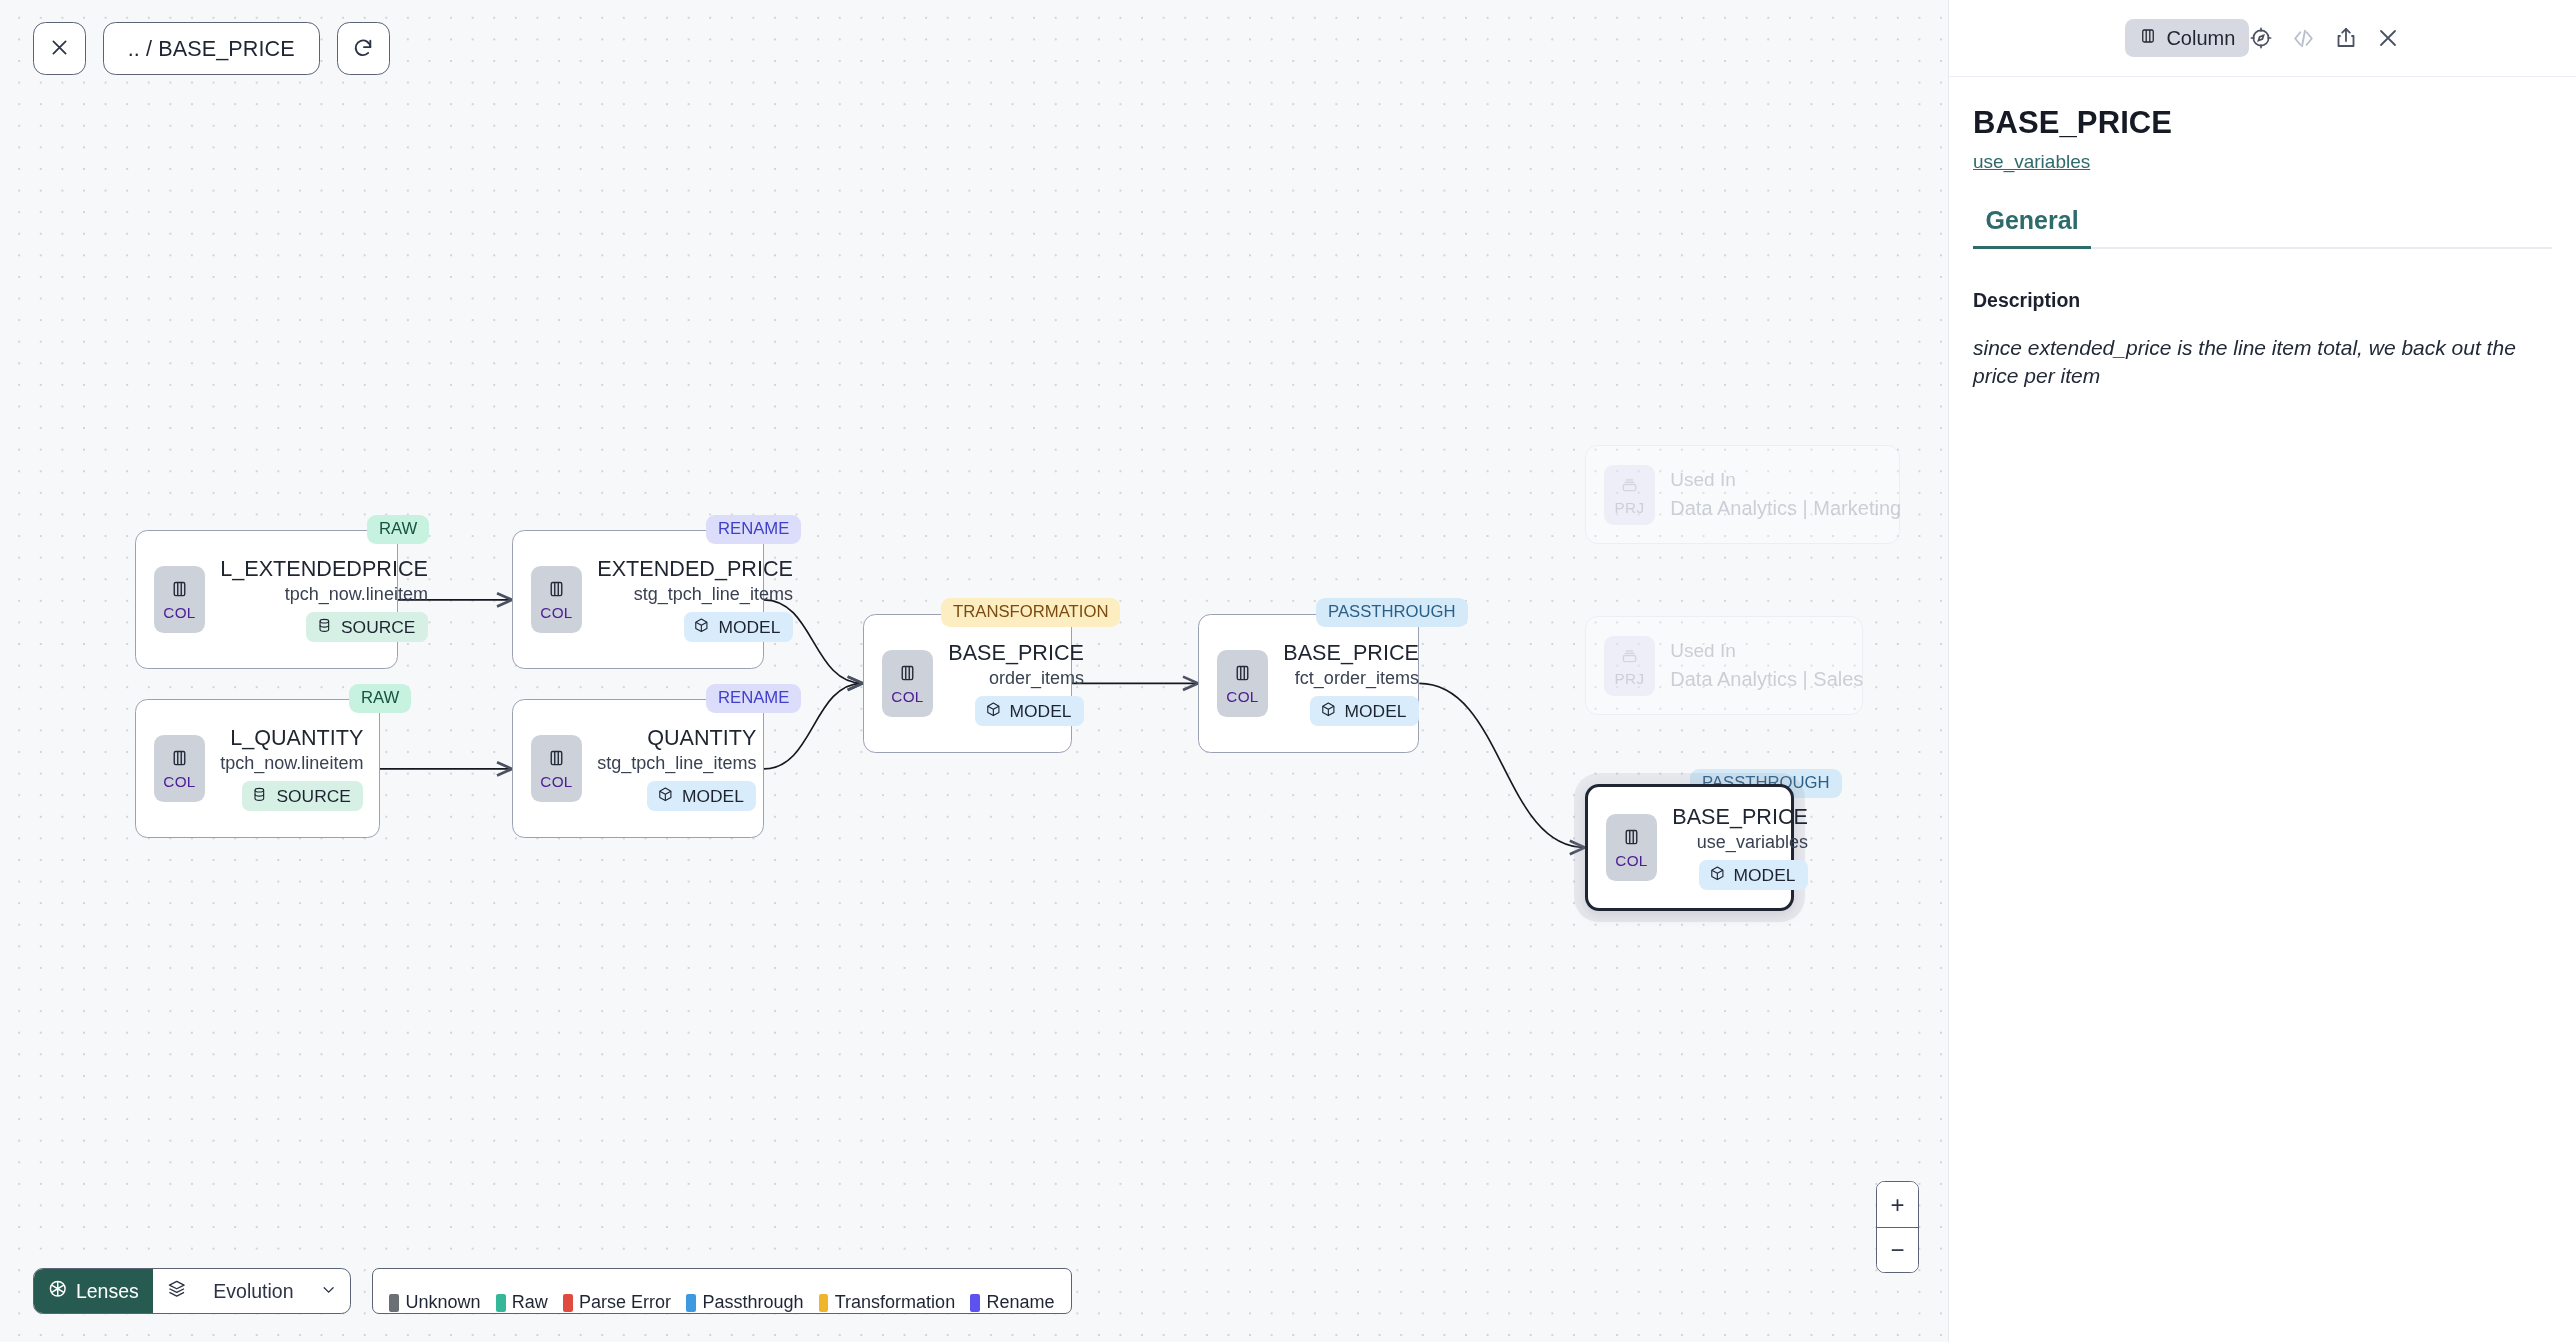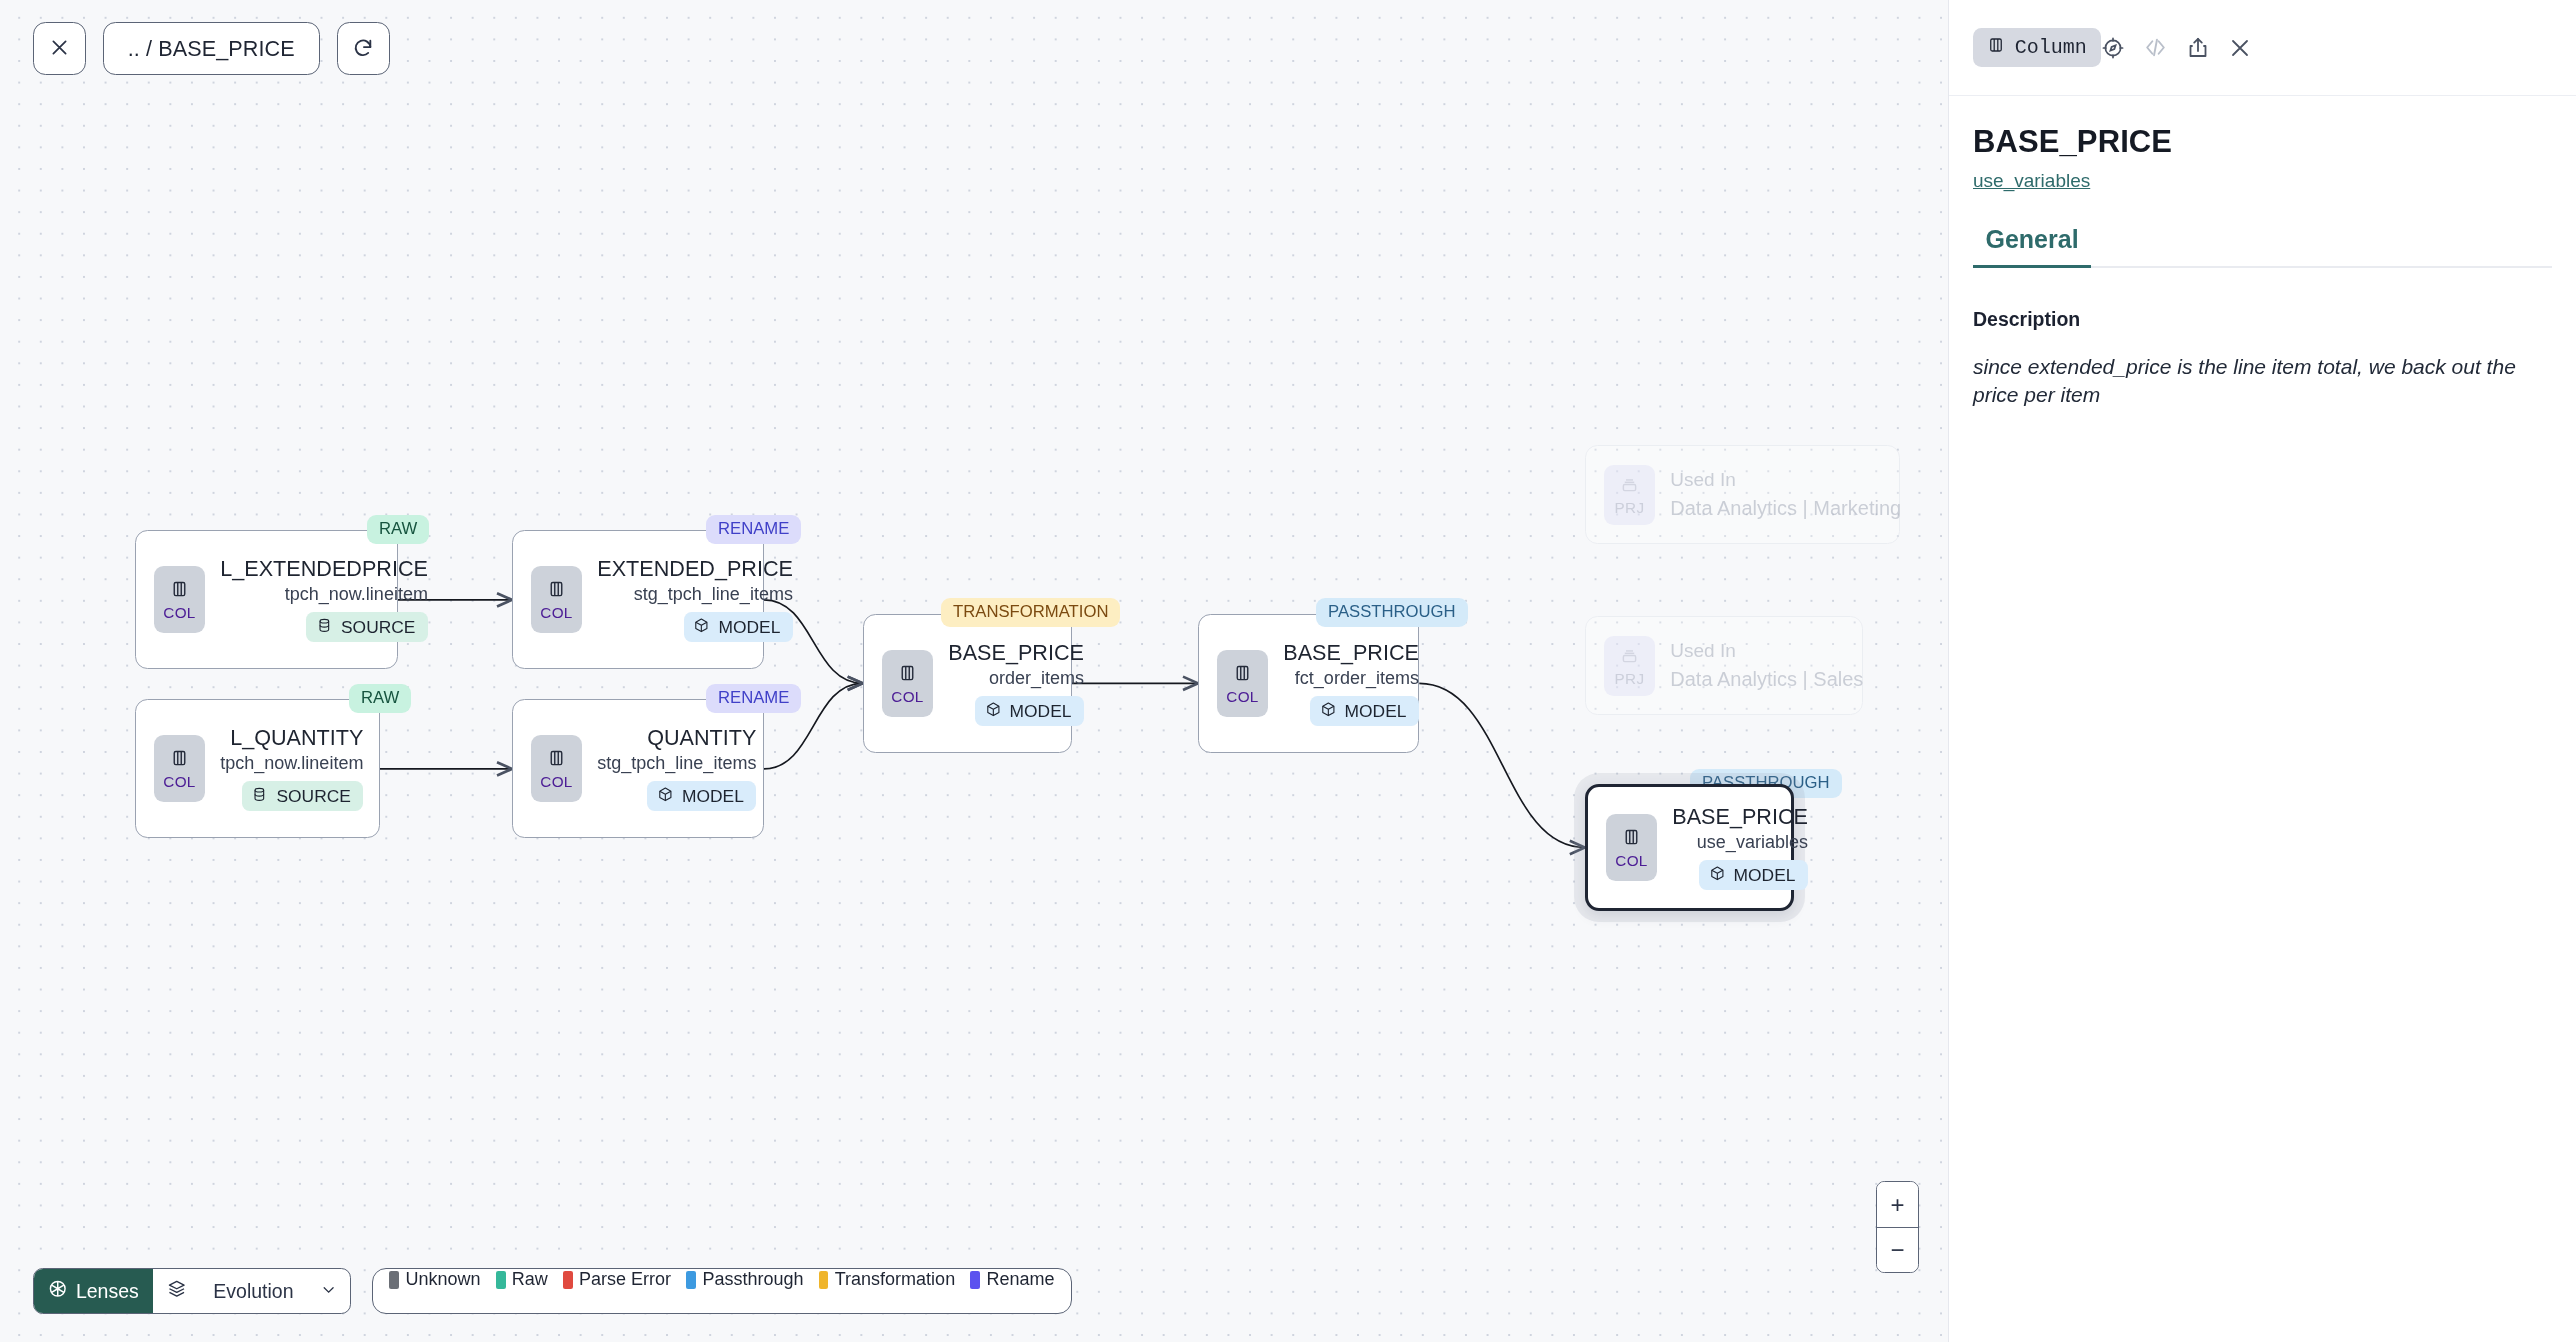--- a/index.html
+++ b/index.html
@@ -95,44 +95,44 @@
   }
   .lens-left {
     background: #275b51; color: #fff; display: flex; align-items: center; gap: 8.4px;
     padding: 0 14px; font-size: 19.5px; cursor: pointer;
   }
   .lens-right {
     display: flex; align-items: center; gap: 27px; padding: 0 14px;
     font-size: 19.5px; color: #2b3346; cursor: pointer;
   }
   .legend {
-    display: flex; align-items: flex-start; gap: 15.3px; height: 46px;
-    border: 1.4px solid #5b6476; border-radius: 14px; background: #fff; padding: 0 16.7px;
+    display: flex; align-items: flex-end; gap: 15.3px; height: 46px;
+    border: 1.4px solid #5b6476; border-radius: 7px; background: #fff; padding: 0 16.7px;
   }
   .legend-item { display: flex; align-items: center; gap: 6.3px; font-size: 18px; color: #1f2533; white-space: nowrap; }
   .sw { width: 9.7px; height: 18px; border-radius: 2.1px; flex: none; }
 
   .zoom-ctl {
     position: absolute; right: 29px; bottom: 70px; width: 43px;
     border: 1.4px solid #5b6476; border-radius: 8.4px; background: #fff; overflow: hidden; z-index: 8;
   }
   .zoom-ctl button {
     display: block; width: 100%; height: 45px; background: #fff; border: 0;
     font-size: 24px; color: #2b3346; cursor: pointer; font-family: inherit;
   }
   .zoom-ctl button + button { border-top: 1.4px solid #5b6476; }
 
   
   #panel {
     position: absolute; right: 0; top: 0; width: 628px; height: 1343px;
     background: #fff; border-left: 1.4px solid #e6e8ee;
   }
   .panel-head {
-    height: 96px; display: flex; align-items: center; justify-content: flex-start;
-    padding: 0 24px; border-bottom: 1.4px solid #eceef3; font-family: Liberation Mono, monospace;
+    height: 77px; display: flex; align-items: center; justify-content: center;
+    padding: 0 24px; border-bottom: 1.4px solid #eceef3;
   }
   .kind-pill {
     display: inline-flex; align-items: center; gap: 9.7px; background: #d6d9e1;
     border-radius: 8.4px; padding: 7.7px 14px; font-size: 20px; color: #1f2533;
   }
   .head-icons { display: flex; align-items: center; gap: 18px; color: #48506080; }
   .head-icons .ic { color: #4a5262; cursor: pointer; display: flex; }
   .head-icons .ic.dim { color: #b9bfca; }
 
   .panel-body { padding: 28px 24px 0 24px; }

